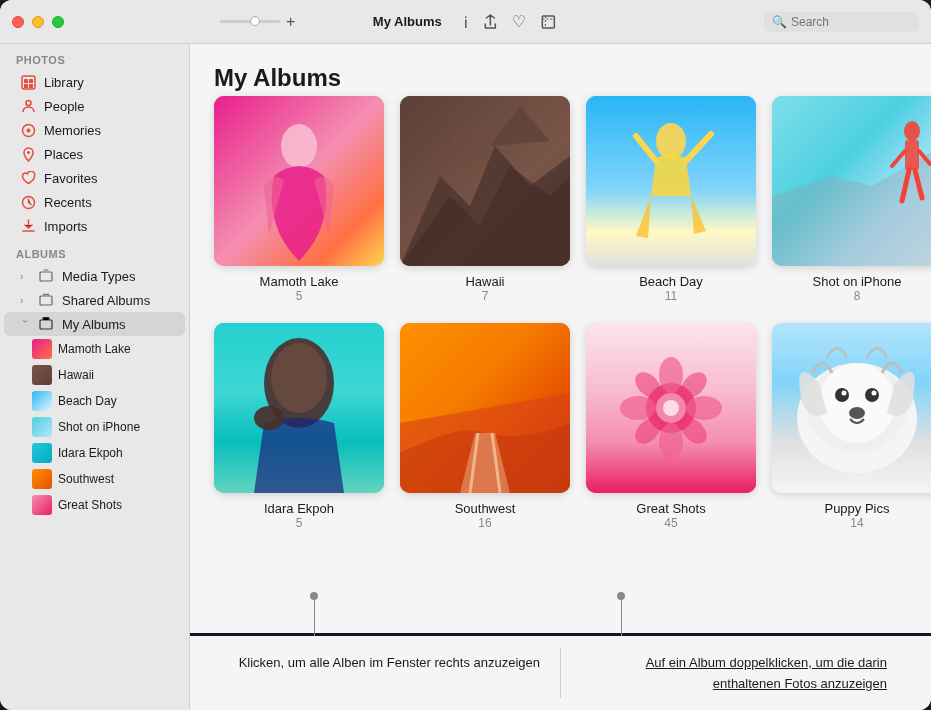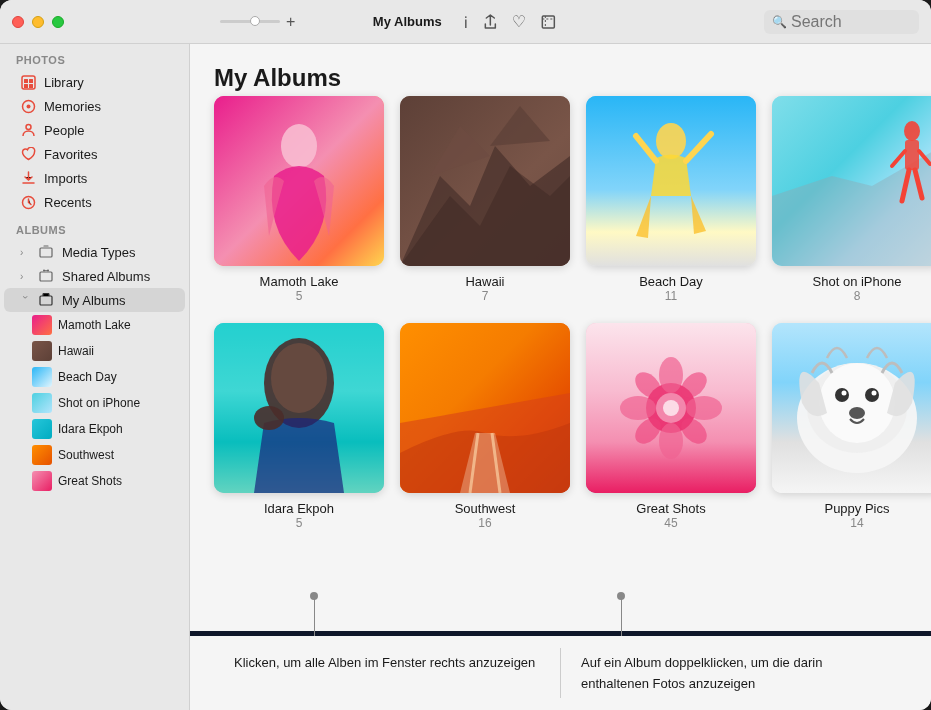--- a/index.html
+++ b/index.html
@@ -89,21 +89,21 @@
       align-items: center;
       background: #e0e0e0;
       border-radius: 6px;
       padding: 3px 8px;
       gap: 4px;
     }
     .search-box input {
       background: none;
       border: none;
       outline: none;
-      font-size: 16px;
+      font-size: 12px;
       color: #333;
       width: 120px;
     }
     .search-icon-small {
       color: #888;
       font-size: 12px;
     }
     .slider-area {
       position: absolute;
       left: 220px;
@@ -296,22 +296,23 @@
       font-size: 12px;
       color: #888;
       text-align: center;
     }
     
     .annotations {
       display: flex;
       padding: 0 24px;
       gap: 0;
       background: #f5f5f5;
-      border-top: 5px solid #0f172a;
+      border-top: 3px solid #0f172a;
       flex-shrink: 0;
+      text-align: right;
     }
     .annotation {
       flex: 1;
       padding: 16px 20px;
       font-size: 14px;
       color: #1a1a1a;
       line-height: 1.5;
       position: relative;
     }
     .annotation::before {
@@ -388,64 +389,73 @@
               <rect x="3" y="9" width="4" height="4" rx="0.5" fill="#e74c3c"></rect>
               <rect x="8" y="9" width="4" height="4" rx="0.5" fill="#e74c3c"></rect>
             </svg>
         </span>
         <span class="sidebar-item-label">Library</span>
       </div>
 
       <div class="sidebar-item">
         <span class="sidebar-item-icon">
           <svg width="15" height="15" viewBox="0 0 15 15">
+              <circle cx="7.5" cy="4" r="2.5" fill="none" stroke="#e74c3c" stroke-width="1.5"></circle>
+              <path d="M2 13c0-3 2.5-5 5.5-5s5.5 2 5.5 5" fill="none" stroke="#e74c3c" stroke-width="1.5"></path>
+            </svg>
+        </span>
+        <span class="sidebar-item-label">People</span>
+      </div>
+
+      <div class="sidebar-item">
+        <span class="sidebar-item-icon">
+          <svg width="15" height="15" viewBox="0 0 15 15">
               <circle cx="7.5" cy="7.5" r="6" fill="none" stroke="#e74c3c" stroke-width="1.5"></circle>
               <circle cx="7.5" cy="7.5" r="2" fill="#e74c3c"></circle>
             </svg>
         </span>
         <span class="sidebar-item-label">Memories</span>
       </div>
 
       <div class="sidebar-item">
         <span class="sidebar-item-icon">
           <svg width="15" height="15" viewBox="0 0 15 15">
-              <circle cx="7.5" cy="4" r="2.5" fill="none" stroke="#e74c3c" stroke-width="1.5"></circle>
-              <path d="M2 13c0-3 2.5-5 5.5-5s5.5 2 5.5 5" fill="none" stroke="#e74c3c" stroke-width="1.5"></path>
-            </svg>
-        </span>
-        <span class="sidebar-item-label">People</span>
-      </div>
-
+              <path d="M7.5 1C5 1 3 3 3 5.5c0 3.5 4.5 8.5 4.5 8.5S12 9 12 5.5C12 3 10 1 7.5 1z" fill="none" stroke="#e74c3c" stroke-width="1.5"></path>
+              <circle cx="7.5" cy="5.5" r="1.5" fill="#e74c3c"></circle>
+            </svg>
+        </span>
+        <span class="sidebar-item-label">Places</span>
+      </div>
 
       <div class="sidebar-item">
         <span class="sidebar-item-icon">
           <svg width="15" height="15" viewBox="0 0 15 15">
               <path d="M7.5 12.5S1.5 9 1.5 5a3 3 0 015-2.2A3 3 0 0113.5 5c0 4-6 7.5-6 7.5z" fill="none" stroke="#e74c3c" stroke-width="1.5"></path>
             </svg>
         </span>
         <span class="sidebar-item-label">Favorites</span>
-      </div>
-
-      <div class="sidebar-item">
-        <span class="sidebar-item-icon">
-          <svg width="15" height="15" viewBox="0 0 15 15">
-              <path d="M7.5 1v8M4 6l3.5 3 3.5-3M2 12h11" stroke="#e74c3c" stroke-width="1.5" stroke-linecap="round"></path>
-            </svg>
-        </span>
-        <span class="sidebar-item-label">Imports</span>
       </div>
 
       <div class="sidebar-item">
         <span class="sidebar-item-icon">
           <svg width="15" height="15" viewBox="0 0 15 15">
               <circle cx="7.5" cy="7.5" r="6" fill="none" stroke="#e74c3c" stroke-width="1.5"></circle>
               <path d="M7.5 4v3.5l2.5 2" stroke="#e74c3c" stroke-width="1.5" stroke-linecap="round"></path>
             </svg>
         </span>
         <span class="sidebar-item-label">Recents</span>
+      </div>
+
+      <div class="sidebar-item">
+        <span class="sidebar-item-icon">
+          <svg width="15" height="15" viewBox="0 0 15 15">
+              <path d="M7.5 1v8M4 6l3.5 3 3.5-3M2 12h11" stroke="#e74c3c" stroke-width="1.5" stroke-linecap="round"></path>
+            </svg>
+        </span>
+        <span class="sidebar-item-label">Imports</span>
       </div>
 
 
       <div class="sidebar-section-header">Albums</div>
 
       <div class="sidebar-group-header">
         <span class="chevron">›</span>
         <span class="sidebar-item-icon">
           <svg width="14" height="14" viewBox="0 0 14 14">
               <rect x="1" y="3" width="12" height="9" rx="1" fill="none" stroke="#666" stroke-width="1.2"></rect>
@@ -736,21 +746,21 @@
         </div>
       </div>
 
       <div class="annotations">
         <div class="annotation" style="position:relative;">
           <div style="position:absolute; top:-40px; left:100px; width:1px; height:40px; background:#888;"></div>
           <div style="position:absolute; top:-40px; left:100px; width:1px; height:1px; border:4px solid #888; border-radius:50%; transform:translate(-50%,-50%);"></div>
           <span style="font-size:13px; color:#1a1a1a; line-height:1.5;">Klicken, um alle Alben im Fenster rechts anzuzeigen</span>
         </div>
         <div style="width:1px; background:#ccc; margin:12px 0;"></div>
-        <div class="annotation" style="position:relative;">
+        <div class="annotation" style="position:relative;text-decoration:underline;">
           <div style="position:absolute; top:-40px; left:60px; width:1px; height:40px; background:#888;"></div>
           <div style="position:absolute; top:-40px; left:60px; width:1px; height:1px; border:4px solid #888; border-radius:50%; transform:translate(-50%,-50%);"></div>
           <span style="font-size:13px; color:#1a1a1a; line-height:1.5;">Auf ein Album doppelklicken, um die darin enthaltenen Fotos anzuzeigen</span>
         </div>
       </div>
     </div>
   </div>
 </div>
 
 </body></html>

